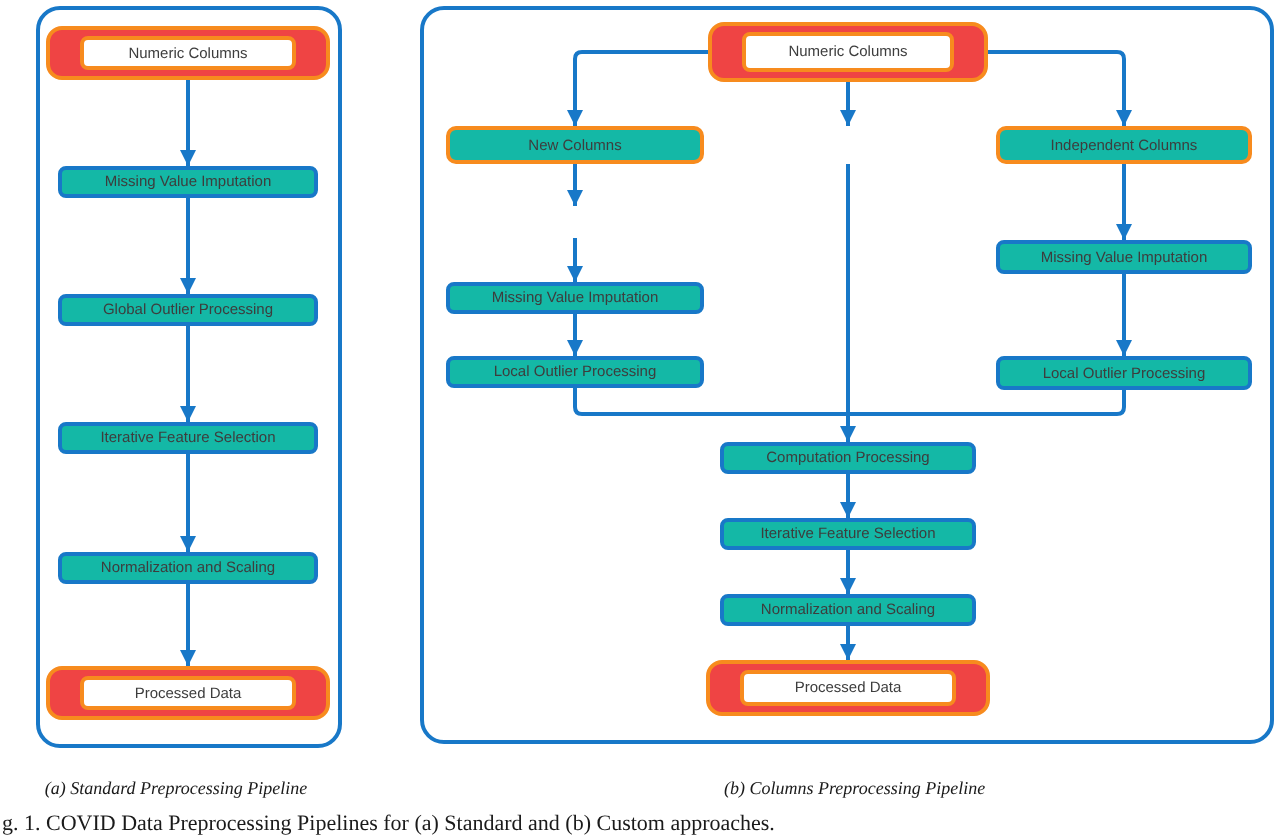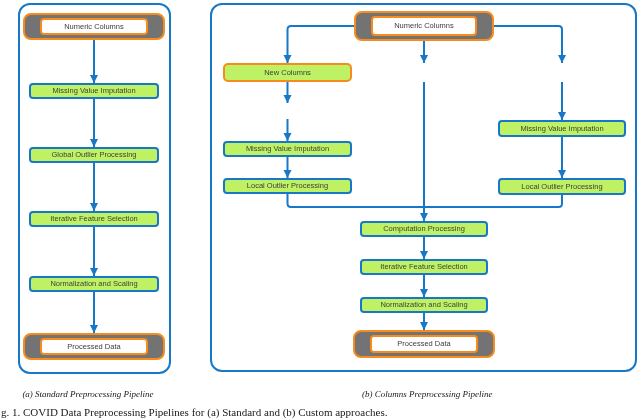--- a/index.html
+++ b/index.html
@@ -8,28 +8,28 @@
     font-family:"Liberation Sans",sans-serif;
   }
   .panel{
     position:absolute;box-sizing:border-box;z-index:0;background:#fff;
     border:2px solid var(--blue,#1878c8);border-radius:12px;
   }
   #edges{position:absolute;left:0;top:0;z-index:1;}
   .flow{stroke:var(--blue,#1878c8);stroke-width:2;fill:none;}
   .ahf{fill:var(--blue,#1878c8);}
   .node{
-    position:absolute;box-sizing:border-box;z-index:2;background:#bef264;
+    position:absolute;box-sizing:border-box;z-index:2;background:#14b8a6;
     border:2px solid var(--blue,#1878c8);border-radius:4px;
     display:flex;align-items:center;justify-content:center;
     font-size:7.5px;line-height:1;color:var(--label-text,#3d3d3d);text-align:center;
   }
   .node.orange{border-color:var(--orange,#f78b1e);border-radius:5px;}
   .terminal{
-    position:absolute;box-sizing:border-box;z-index:2;background:#737373;
+    position:absolute;box-sizing:border-box;z-index:2;background:#ef4444;
     border:2px solid var(--orange,#f78b1e);border-radius:8px;
     display:flex;padding:3px 15px;
   }
   .terminal-inner{
     flex:1;box-sizing:border-box;background:#fff;
     border:2px solid var(--orange,#f78b1e);border-radius:4px;
     display:flex;align-items:center;justify-content:center;
     font-size:7.5px;line-height:1;color:var(--label-text,#3d3d3d);text-align:center;
   }
   .caption{
@@ -87,20 +87,21 @@
   <div class="node" style="left:29px;top:276px;width:130px;height:16px;">Normalization and Scaling</div>
   <div class="terminal" style="left:23px;top:333px;width:142px;height:27px;">
     <div class="terminal-inner">Processed Data</div>
   </div>
 
   <div class="terminal" style="left:354px;top:11px;width:140px;height:30px;">
     <div class="terminal-inner">Numeric Columns</div>
   </div>
 
   <div class="node orange" style="left:223px;top:63px;width:129px;height:19px;">New Columns</div>
+  <div class="node orange" style="left:498px;top:63px;width:128px;height:19px;">Independent Columns</div>
 
   <div class="node" style="left:223px;top:141px;width:129px;height:16px;">Missing Value Imputation</div>
   <div class="node" style="left:223px;top:178px;width:129px;height:16px;">Local Outlier Processing</div>
 
   <div class="node" style="left:498px;top:120px;width:128px;height:17px;">Missing Value Imputation</div>
   <div class="node" style="left:498px;top:178px;width:128px;height:17px;">Local Outlier Processing</div>
 
   <div class="node" style="left:360px;top:221px;width:128px;height:16px;">Computation Processing</div>
   <div class="node" style="left:360px;top:259px;width:128px;height:16px;">Iterative Feature Selection</div>
   <div class="node" style="left:360px;top:297px;width:128px;height:16px;">Normalization and Scaling</div>

